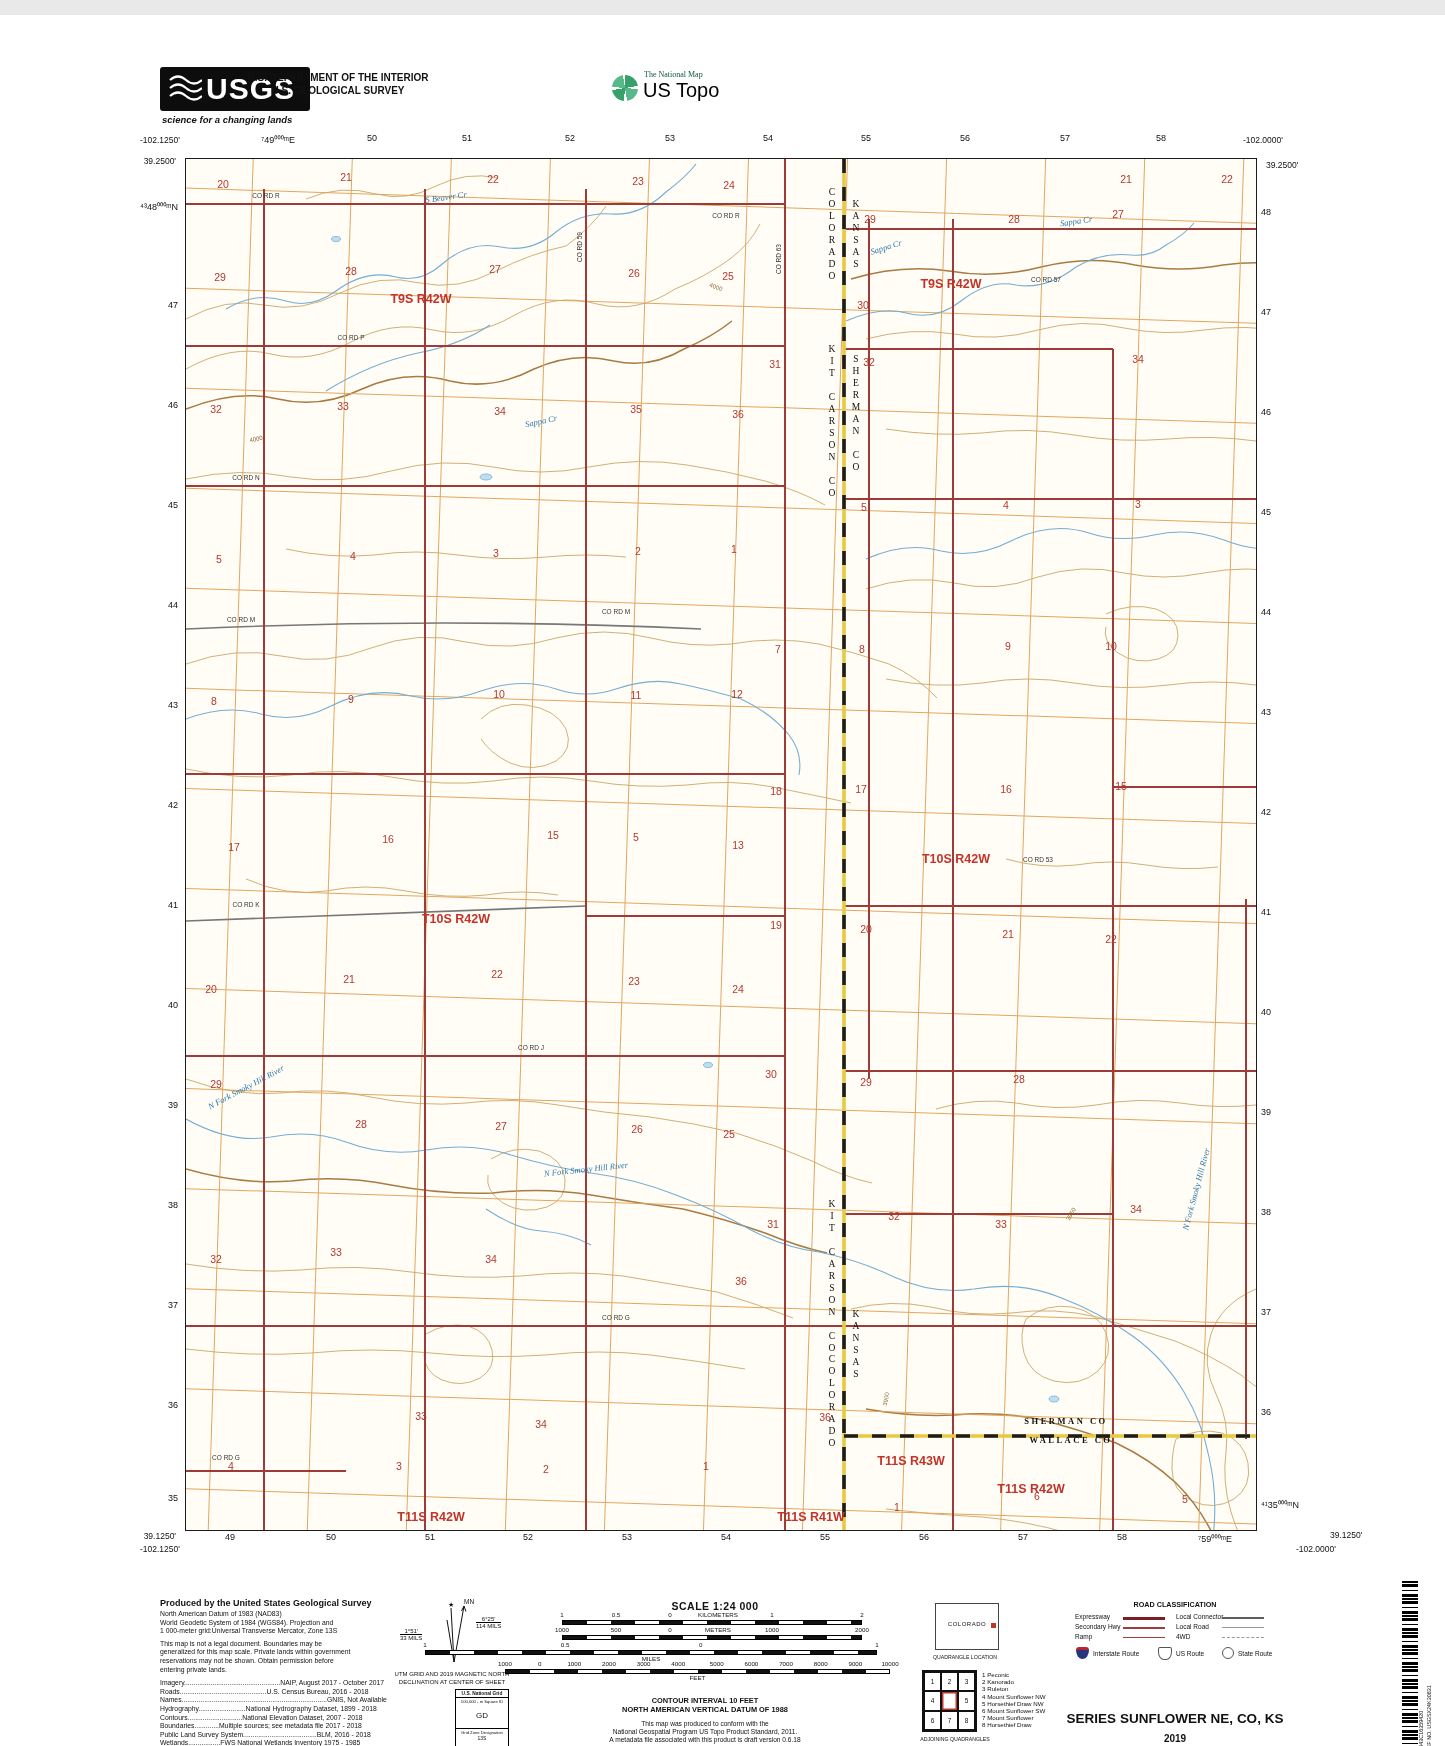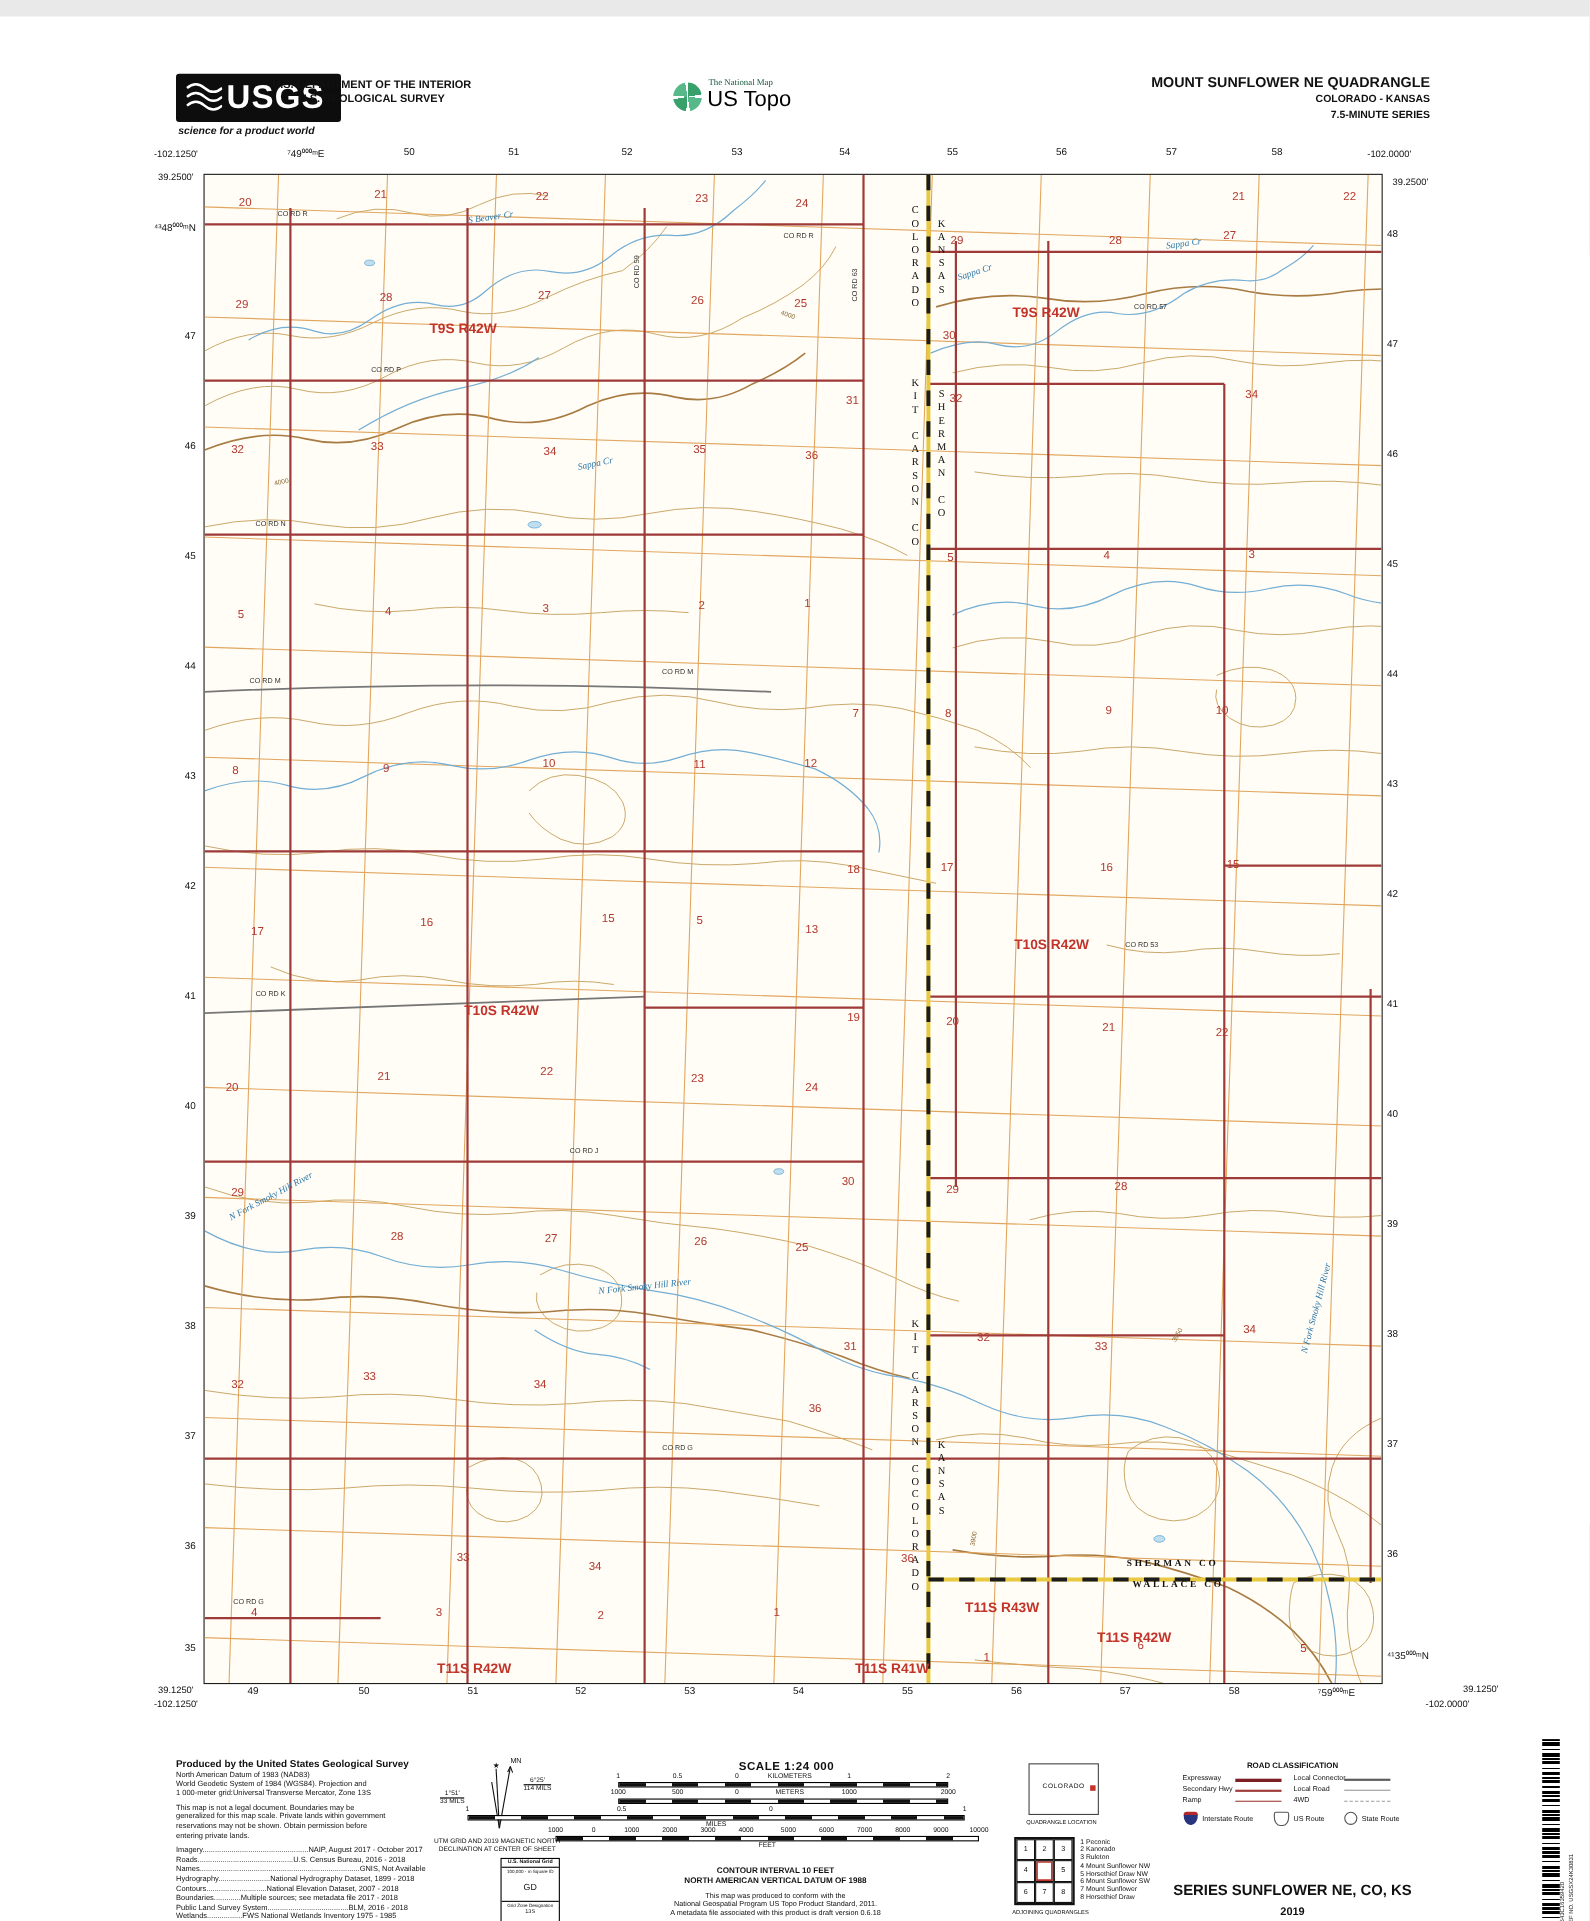--- a/index.html
+++ b/index.html
@@ -113,33 +113,28 @@
       <svg width="34" height="30" viewBox="0 0 34 30">
           <g stroke="#fff" stroke-width="2.2" fill="none">
         <path d="M2 8 q8 -7 16 0 q8 7 16 0"></path>
             <path d="M2 16 q8 -7 16 0 q8 7 16 0"></path>
             <path d="M2 24 q8 -7 16 0 q8 7 16 0"></path>
       </g>
         </svg>
     </span>
     <span class="usgs-text">USGS</span>
   </div>
-  <div class="usgs-tag">science for a product world</div>
+  <div class="usgs-tag">science for a changing lands</div>
   <div class="dept">
     <div>U.S. DEPARTMENT OF THE INTERIOR</div>
     <div>U.S. GEOLOGICAL SURVEY</div>
   </div>
   <div class="natmap-icon"></div>
   <div class="natmap-script">The National Map</div>
   <div class="natmap-title">US Topo</div>
-  <div class="quad-title">
-    <div class="t1">MOUNT SUNFLOWER NE QUADRANGLE</div>
-    <div class="t2">COLORADO - KANSAS</div>
-    <div class="t3">7.5-MINUTE SERIES</div>
-  </div>
 
   <div class="corner" style="left:140px;top:120px;">-102.1250'</div>
   <div class="corner" style="left:100px;top:141px;width:76px;text-align:right;">39.2500'</div>
   <div class="corner" style="left:1243px;top:120px;">-102.0000'</div>
   <div class="corner" style="left:1266px;top:145px;">39.2500'</div>
   <div class="corner" style="left:100px;top:1516px;width:76px;text-align:right;">39.1250'</div>
   <div class="corner" style="left:140px;top:1529px;">-102.1250'</div>
   <div class="corner" style="left:1296px;top:1529px;">-102.0000'</div>
   <div class="corner" style="left:1330px;top:1515px;">39.1250'</div>
 

